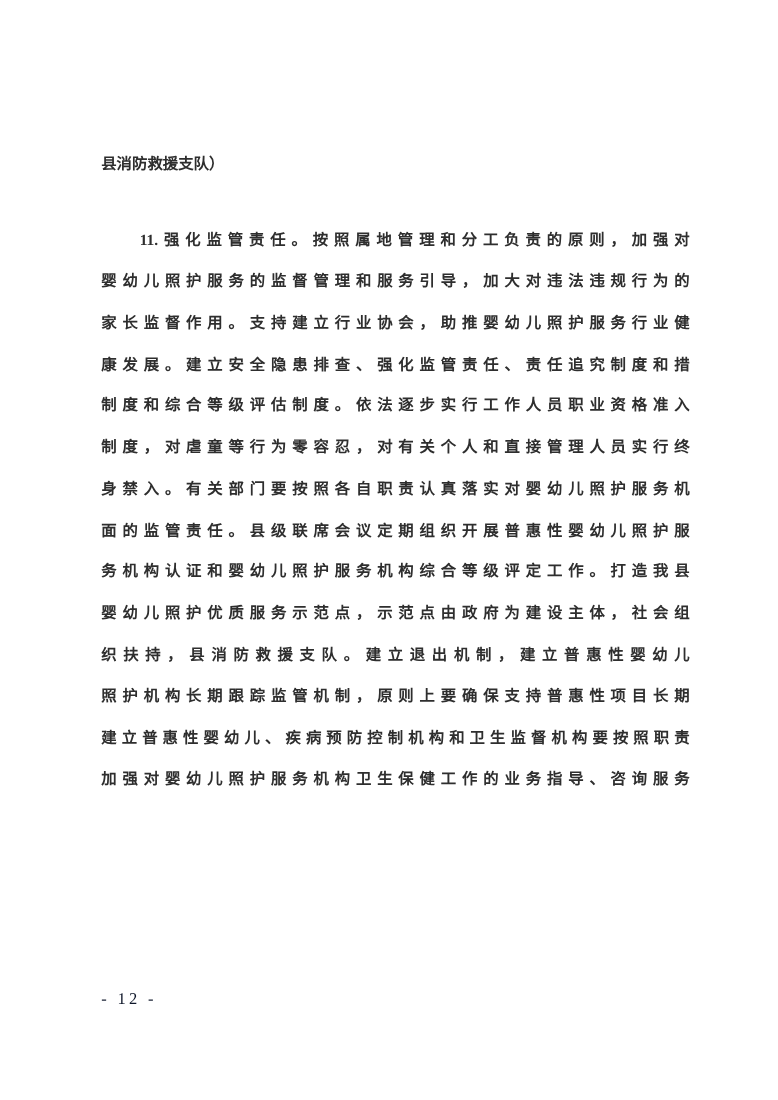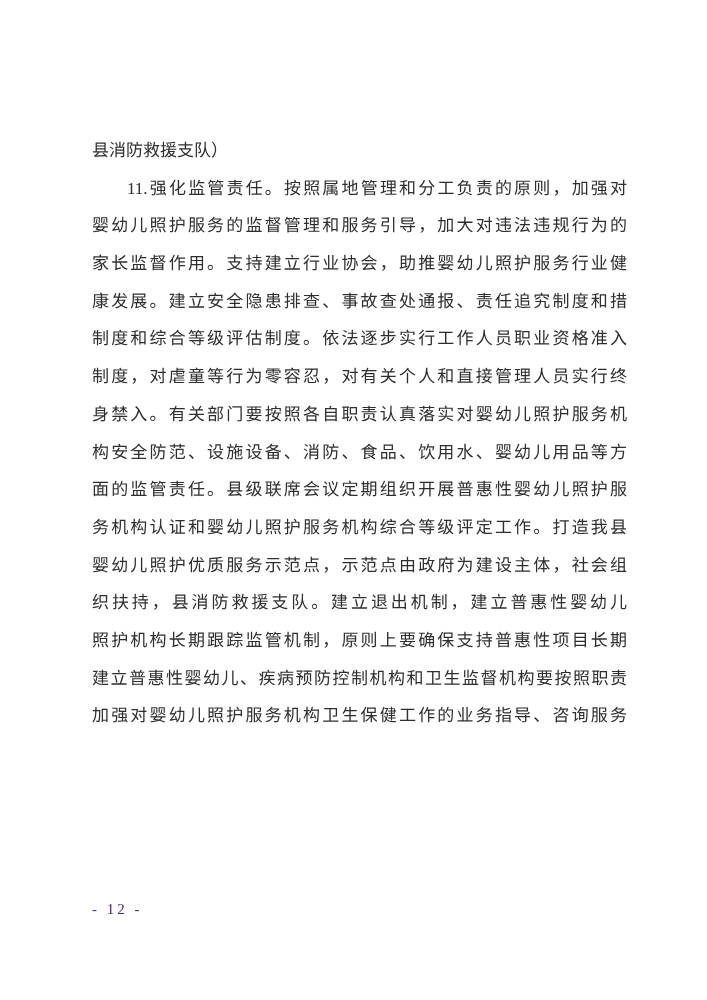--- a/index.html
+++ b/index.html
@@ -16,61 +16,61 @@
     color: #2e2e2e;
     overflow: hidden;
   }
   .body-text {
     position: absolute;
     left: 92px;
     top: 132px;
     width: 535px;
   }
   .line {
-    font-size: 17px;
+    font-size: 14px;
     line-height: 37.7px;
     height: 37.7px;
     text-align: justify;
     text-align-last: justify;
     text-justify: inter-character;
-    font-weight: 400;
+    font-weight: 700;
     letter-spacing: 0;
   }
   .line.left {
     text-align: left;
     text-align-last: left;
   }
   .line.indent {
     text-indent: 35px;
+    margin-top: 31px;
   }
   .page-number {
     position: absolute;
     left: 92px;
     top: 899px;
     font-size: 15px;
     line-height: 20px;
     letter-spacing: 3px;
-    color: #4c1d95;
+    color: #0f172a;
     font-family: "Liberation Serif", serif;
   }
 </style>
 </head>
 <body>
 
 <div class="page">
   <div class="body-text">
     <div class="line left">县消防救援支队）</div>
     <div class="line indent">11.强化监管责任。按照属地管理和分工负责的原则，加强对</div>
     <div class="line">婴幼儿照护服务的监督管理和服务引导，加大对违法违规行为的</div>
     <div class="line">家长监督作用。支持建立行业协会，助推婴幼儿照护服务行业健</div>
-    <div class="line">康发展。建立安全隐患排查、事故查处通报、责任追究制度和措</div>
+    <div class="line">康发展。建立安全隐患排查、强化监管责任、责任追究制度和措</div>
     <div class="line">制度和综合等级评估制度。依法逐步实行工作人员职业资格准入</div>
     <div class="line">制度，对虐童等行为零容忍，对有关个人和直接管理人员实行终</div>
     <div class="line">身禁入。有关部门要按照各自职责认真落实对婴幼儿照护服务机</div>
-    <div class="line">构安全防范、设施设备、消防、食品、饮用水、婴幼儿用品等方</div>
     <div class="line">面的监管责任。县级联席会议定期组织开展普惠性婴幼儿照护服</div>
     <div class="line">务机构认证和婴幼儿照护服务机构综合等级评定工作。打造我县</div>
     <div class="line">婴幼儿照护优质服务示范点，示范点由政府为建设主体，社会组</div>
     <div class="line">织扶持，县消防救援支队。建立退出机制，建立普惠性婴幼儿</div>
     <div class="line">照护机构长期跟踪监管机制，原则上要确保支持普惠性项目长期</div>
     <div class="line">建立普惠性婴幼儿、疾病预防控制机构和卫生监督机构要按照职责</div>
     <div class="line">加强对婴幼儿照护服务机构卫生保健工作的业务指导、咨询服务</div>
   </div>
   <div class="page-number">- 12 -</div>
 </div>

